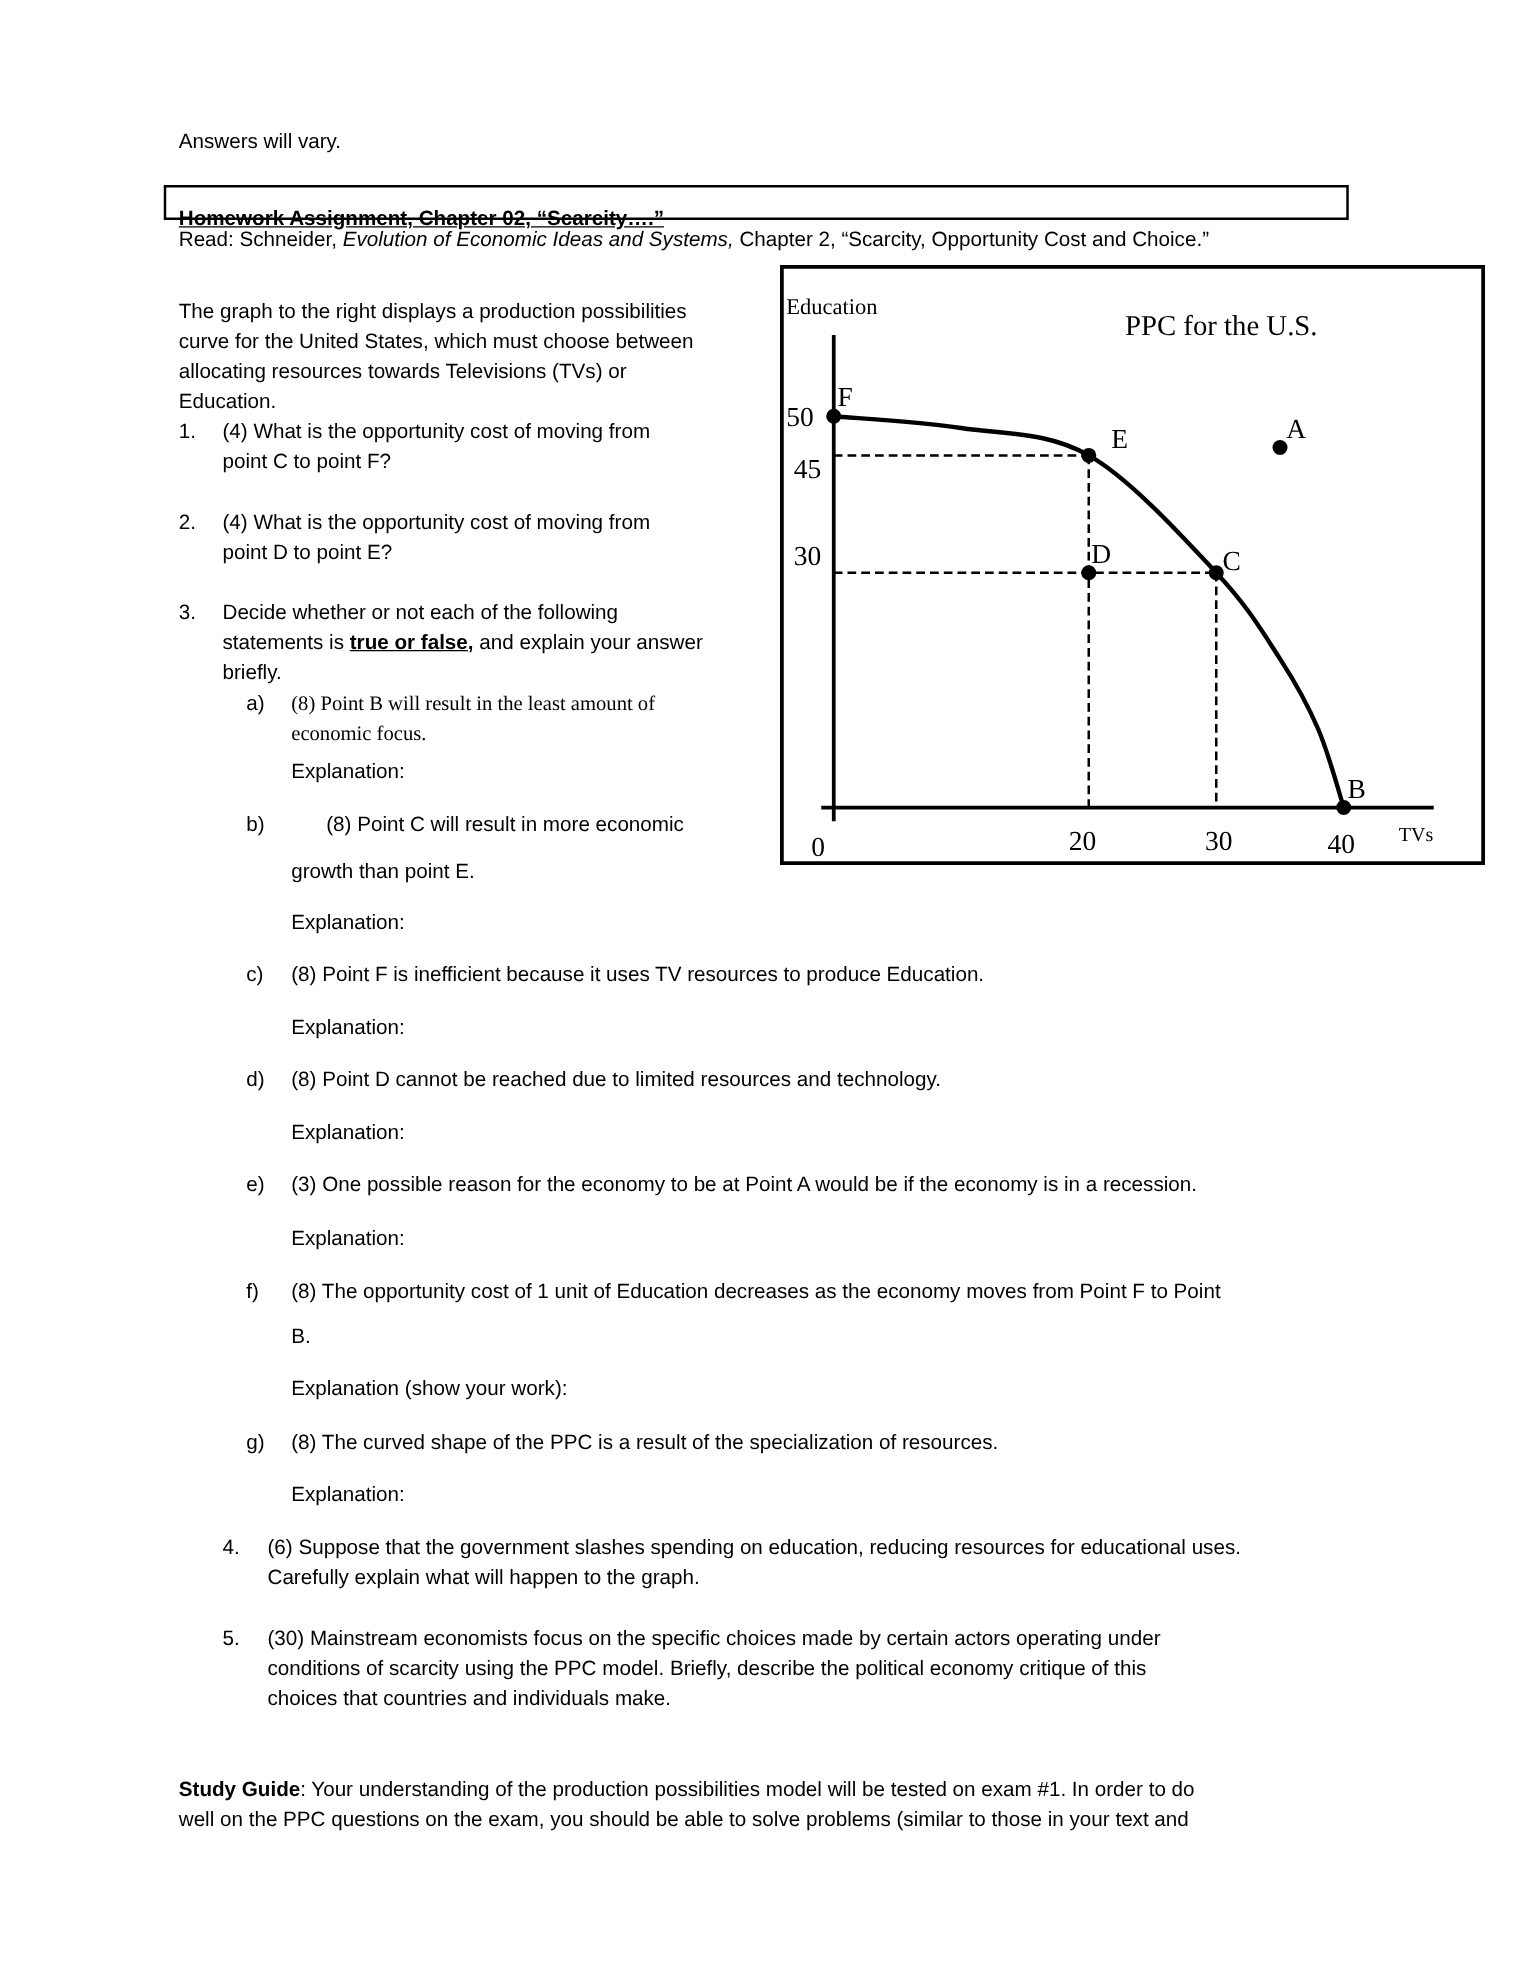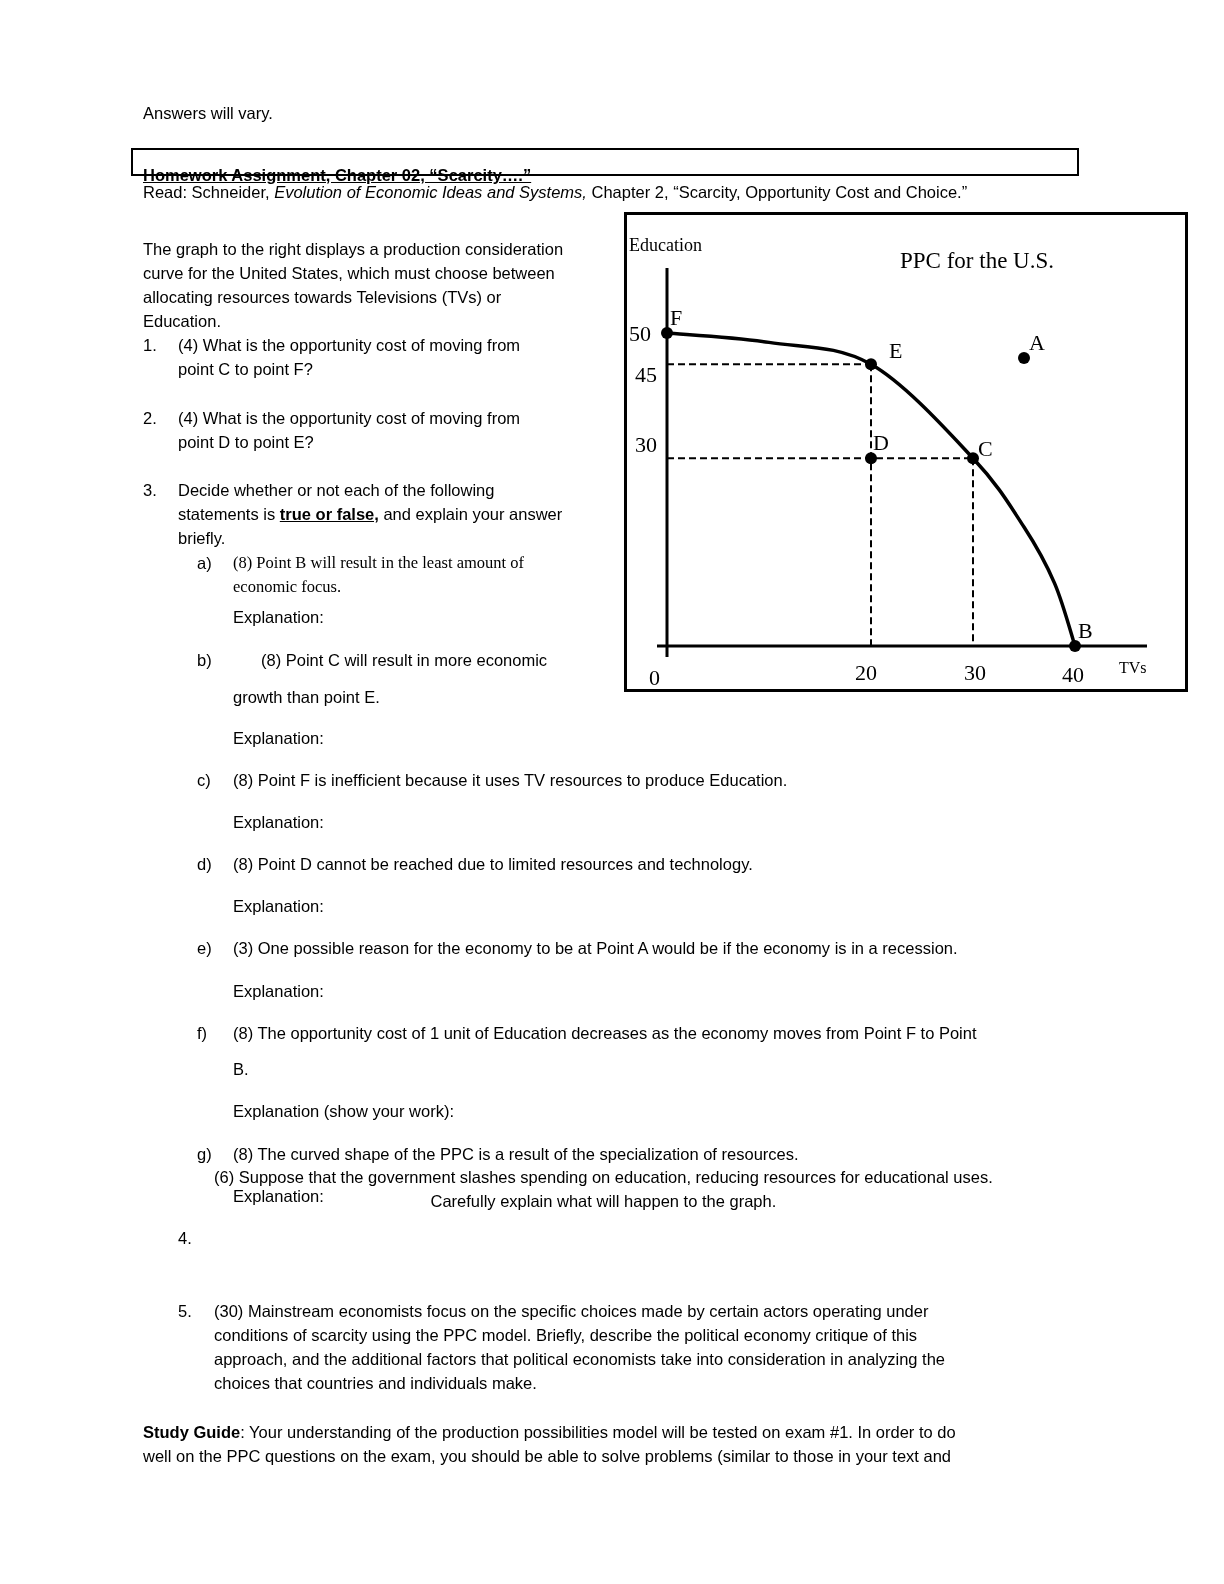--- a/index.html
+++ b/index.html
@@ -21,21 +21,21 @@
 
 <div class="abs line" style="left:143px; top:101px;">Answers will vary.</div>
 
 <div class="hdrbox"></div>
 <div class="abs line bold" style="left:143px; top:163px;text-decoration:underline;">Homework Assignment, Chapter 02, “Scarcity….”</div>
 <div class="abs line" style="left:143px; top:180px;">
   <span>Read: Schneider, </span><span class="ital">Evolution of Economic Ideas and Systems,</span><span> Chapter 2, “Scarcity, Opportunity Cost and Choice.”</span>
 </div>
 
 <div class="abs line" style="left:143px; top:237px;">
-  <div>The graph to the right displays a production consideration</div>
+  <div>The graph to the right displays a production possibilities</div>
   <div>curve for the United States, which must choose between</div>
   <div>allocating resources towards Televisions (TVs) or</div>
   <div>Education.</div>
 </div>
 
 <div class="abs line" style="left:143px; top:333px;">1.</div>
 <div class="abs line" style="left:178px; top:333px;">
   <div>(4) What is the opportunity cost of moving from</div>
   <div>point C to point F?</div>
 </div>
@@ -80,30 +80,29 @@
 <div class="abs line" style="left:197px; top:1021px;">f)</div>
 <div class="abs line" style="left:233px; top:1021px;">(8) The opportunity cost of 1 unit of Education decreases as the economy moves from Point F to Point</div>
 <div class="abs line" style="left:233px; top:1057px;">B.</div>
 <div class="abs line" style="left:233px; top:1099px;">Explanation (show your work):</div>
 
 <div class="abs line" style="left:197px; top:1142px;">g)</div>
 <div class="abs line" style="left:233px; top:1142px;">(8) The curved shape of the PPC is a result of the specialization of resources.</div>
 <div class="abs line" style="left:233px; top:1184px;">Explanation:</div>
 
 <div class="abs line" style="left:178px; top:1226px;">4.</div>
-<div class="abs line" style="left:214px; top:1165px;text-align:center;">
+<div class="abs line" style="left:214px; top:1226px;">
   <div>(6) Suppose that the government slashes spending on education, reducing resources for educational uses.</div>
   <div>Carefully explain what will happen to the graph.</div>
 </div>
 
 <div class="abs line" style="left:178px; top:1299px;">5.</div>
 <div class="abs line" style="left:214px; top:1299px;">
   <div>(30) Mainstream economists focus on the specific choices made by certain actors operating under</div>
   <div>conditions of scarcity using the PPC model. Briefly, describe the political economy critique of this</div>
-  <div>approach, and the additional factors that political economists take into consideration in analyzing the</div>
   <div>choices that countries and individuals make.</div>
 </div>
 
 <div class="abs line" style="left:143px; top:1420px;">
   <div><span class="bold">Study Guide</span><span>: Your understanding of the production possibilities model will be tested on exam #1.  In order to do</span></div>
   <div>well on the PPC questions on the exam, you should be able to solve problems (similar to those in your text and</div>
 </div>
 
 <div class="graphbox"></div>
 <svg id="ppc-chart" style="position:absolute; left:0; top:0;" width="1224" height="700" xmlns="http://www.w3.org/2000/svg">

